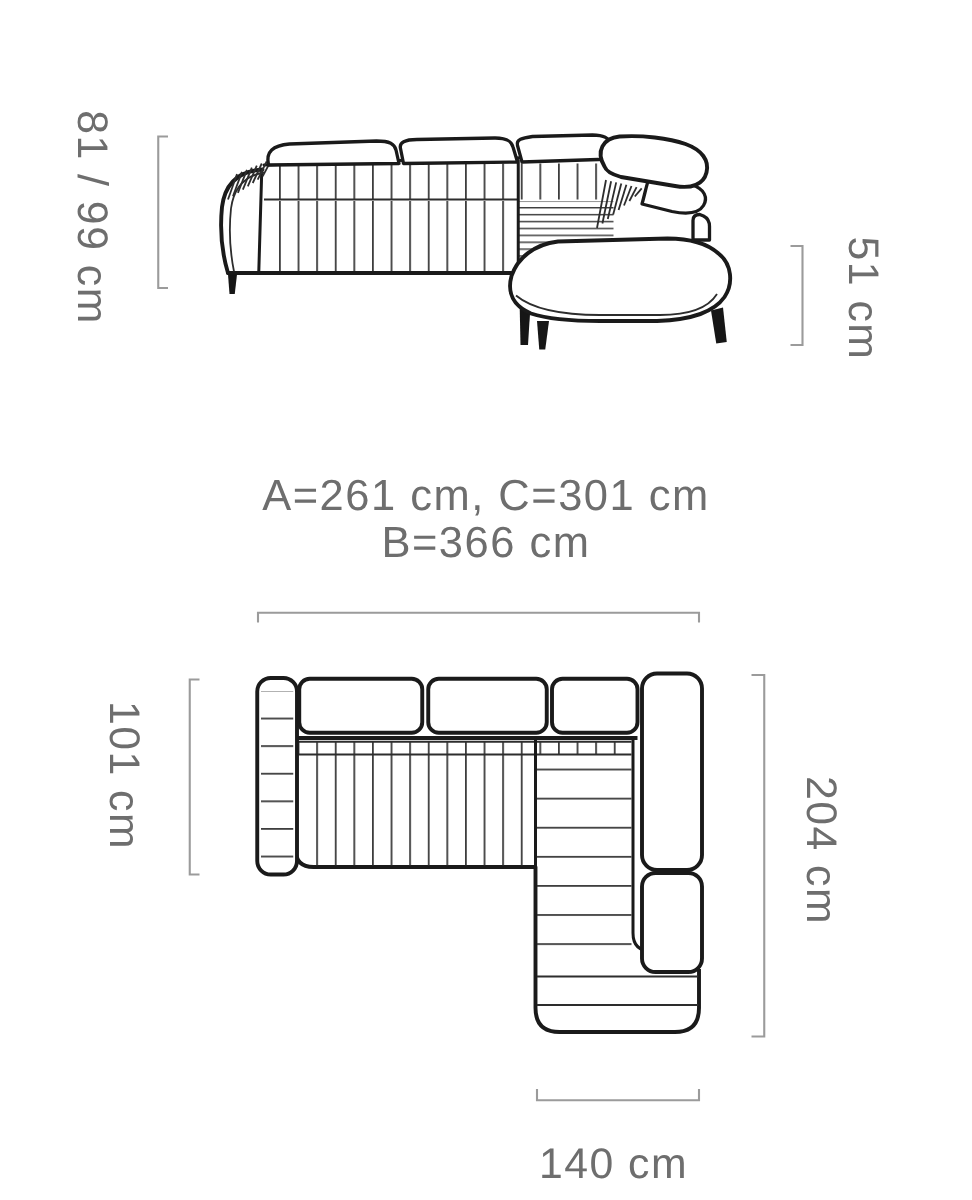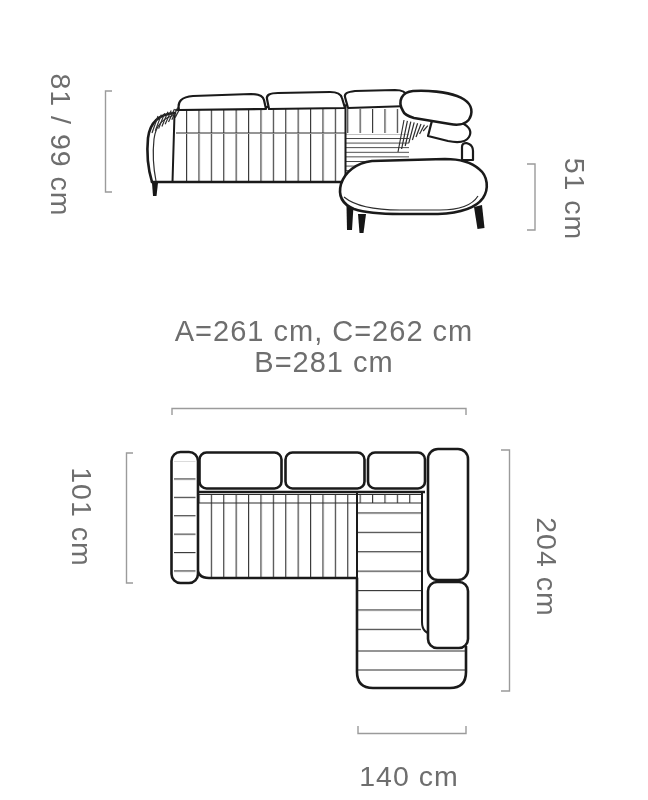--- a/index.html
+++ b/index.html
@@ -132,22 +132,22 @@
       <path class="dim-line" d="M133,453 L126.5,453 L126.5,583 L133,583"></path>
       <path class="dim-line" d="M501,450 L509.5,450 L509.5,691 L501,691"></path>
       <path class="dim-line" d="M358,726 L358,733.5 L466,733.5 L466,726"></path>
     </g>
   </svg>
 
   <div class="dim-label vert" style="left:-39px;top:127px;width:200px;height:36px;line-height:36px;">81 / 99 cm</div>
 
   <div class="dim-label vert" style="left:515px;top:181px;width:120px;height:36px;line-height:36px;">51 cm</div>
 
-  <div class="dims-line" style="top:315px;">A=261 cm, C=262 cm</div>
-  <div class="dims-line" style="top:346px;">B=281 cm</div>
+  <div class="dims-line" style="top:315px;">A=261 cm, C=301 cm</div>
+  <div class="dims-line" style="top:346px;">B=366 cm</div>
 
   <div class="dim-label vert" style="left:2px;top:499px;width:160px;height:36px;line-height:36px;">101 cm</div>
 
   <div class="dim-label vert" style="left:467px;top:549px;width:160px;height:36px;line-height:36px;">204 cm</div>
 
   <div class="dim-label" style="left:309px;top:758px;width:200px;height:36px;line-height:36px;">140 cm</div>
 
 </div>
 
 </body></html>

